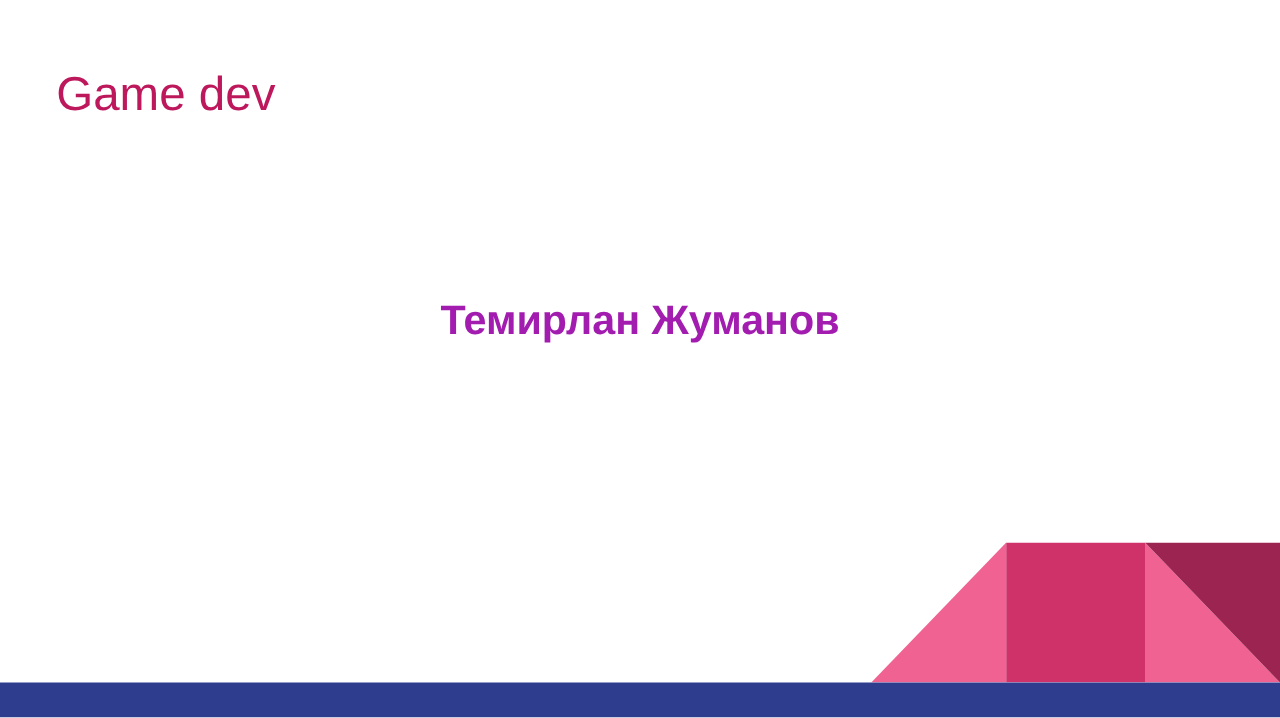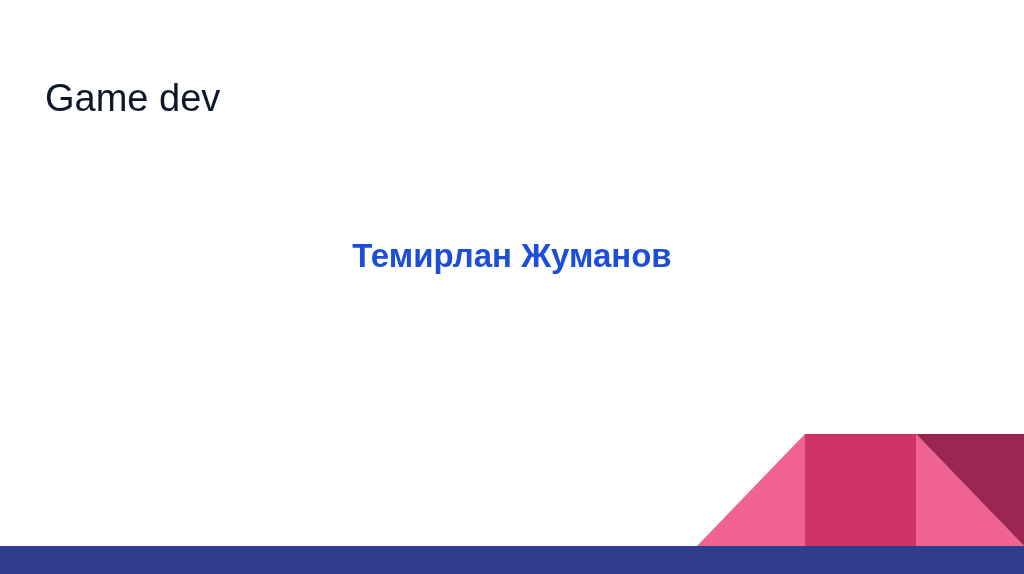--- a/index.html
+++ b/index.html
@@ -73,24 +73,24 @@
     width: 1024px;
     height: 28px;
     background: #2E3D8E;
   }
 </style>
 </head>
 <body>
 
 <div class="slide" style="background: rgb(255, 255, 255);">
 
-  <div class="slide-title" style="color: #0f172a; margin-top: 22px;">Game dev</div>
+  <div class="slide-title" style="color: #be185d;">Game dev</div>
 
   <div class="body-block">
-    <span class="body-text" style="color: #1d4ed8;">Темирлан Жуманов</span>
+    <span class="body-text" style="color: #a21caf;">Темирлан Жуманов</span>
   </div>
 
   <div class="deco">
     <svg viewBox="0 0 344 112" width="344" height="112" xmlns="http://www.w3.org/2000/svg" aria-hidden="true">
 
       <polygon points="125,0 17,112 125,112" fill="#EF6291"></polygon>
 
       <rect x="125" y="0" width="111" height="112" fill="#CE3269"></rect>
 
       <polygon points="236,0 236,112 344,112" fill="#EF6291"></polygon>

